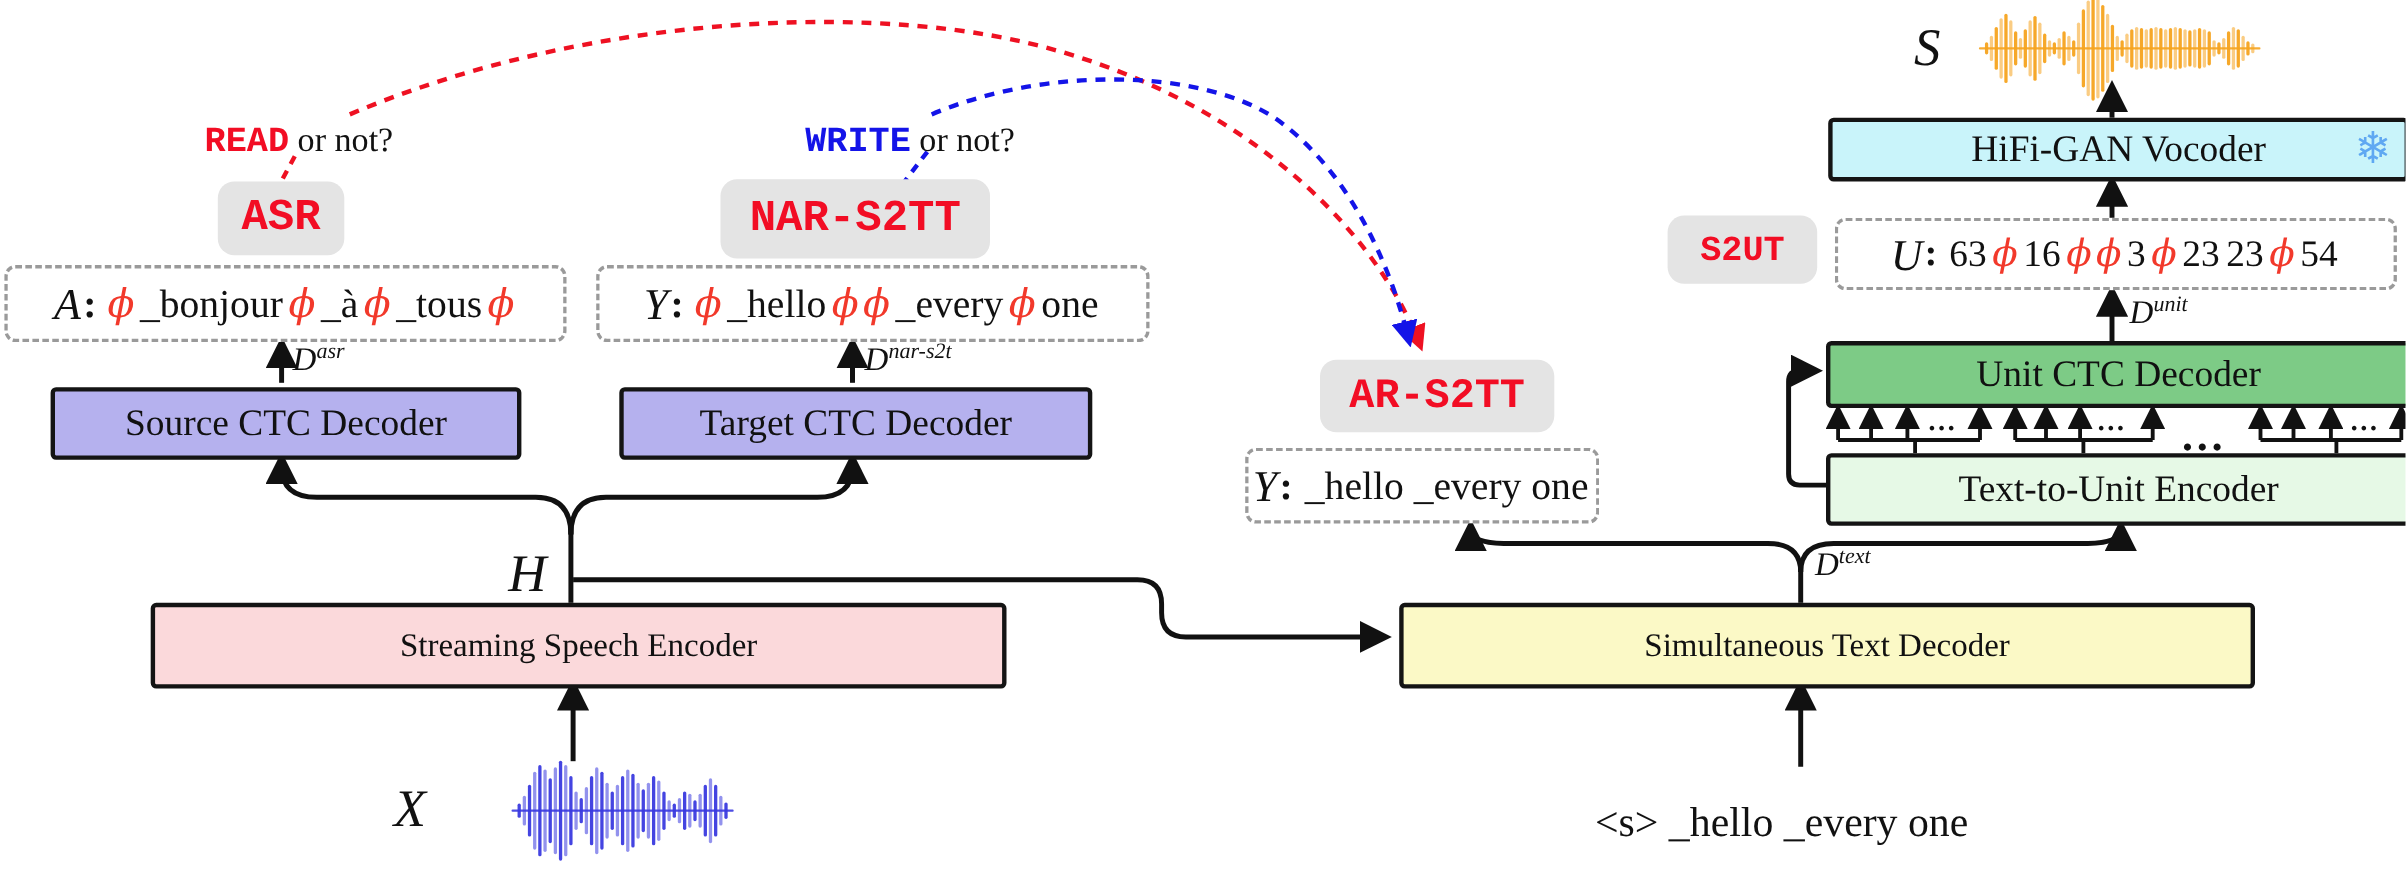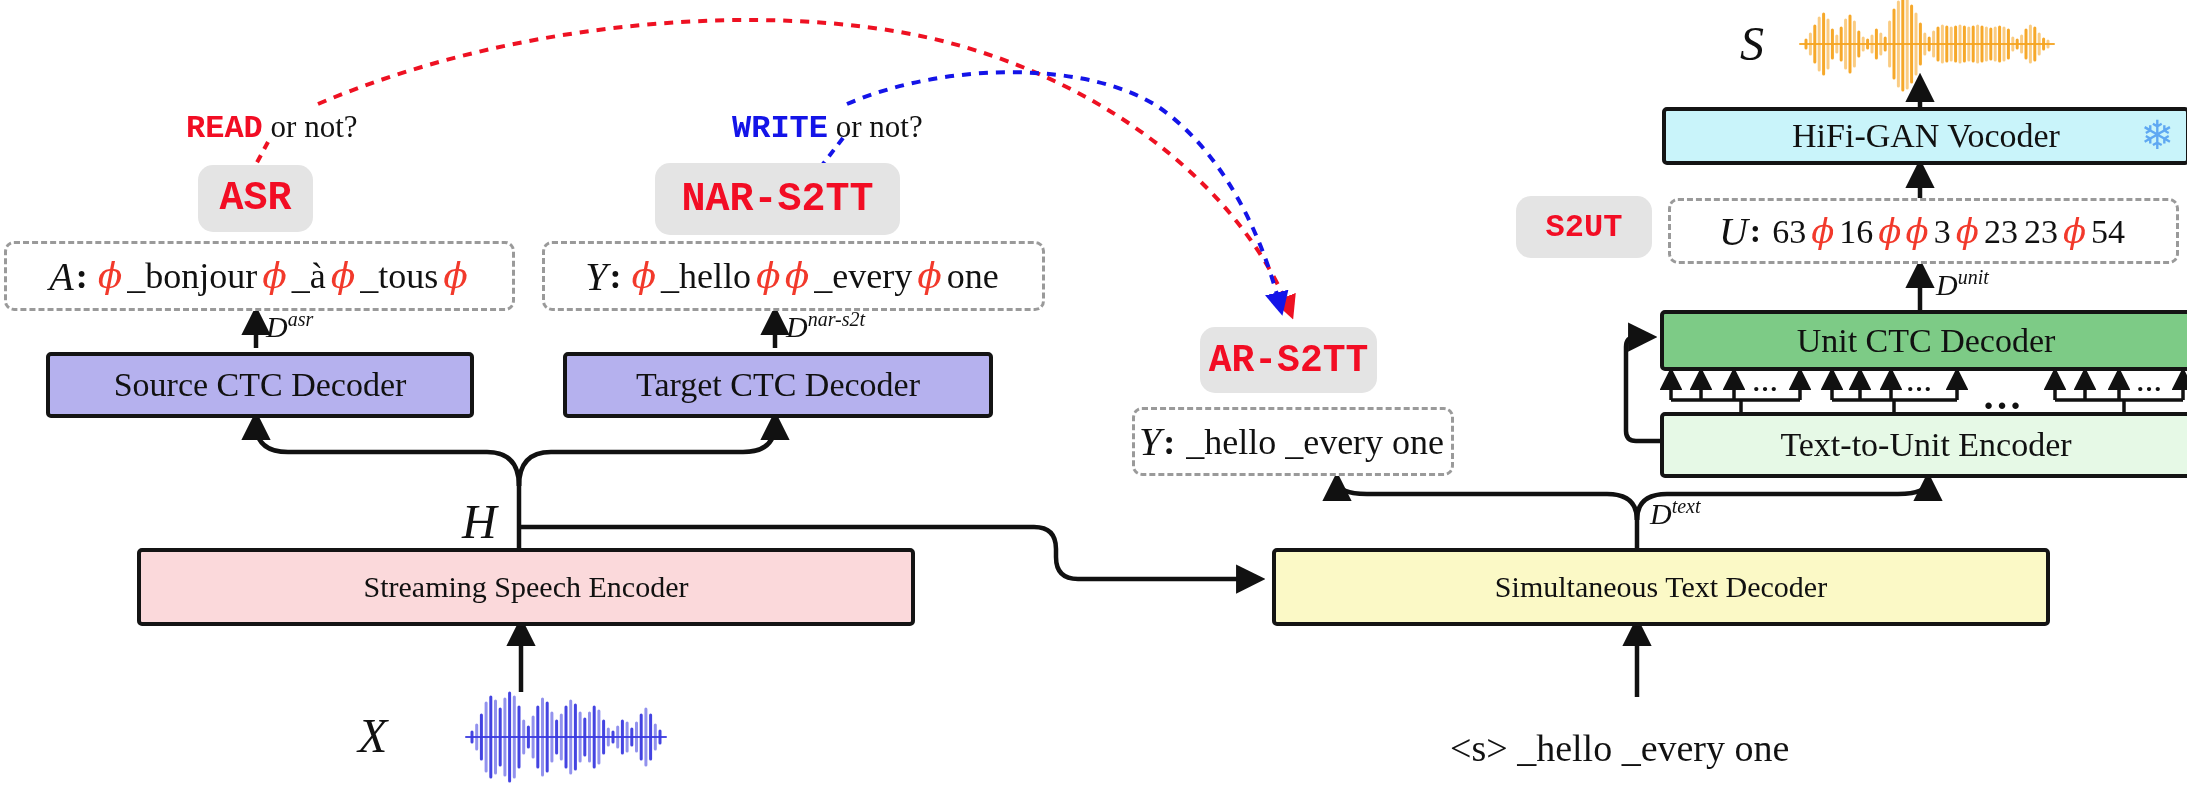--- a/index.html
+++ b/index.html
@@ -214,21 +214,21 @@
 
   <div class="prompt" style="left:186px;top:109px;">
     <span class="kw kw-read">READ</span><span> or not?</span>
   </div>
   <div class="prompt" style="left:732px;top:109px;">
     <span class="kw kw-write">WRITE</span><span> or not?</span>
   </div>
 
   <div class="chip" style="left:198px;top:165px;width:115px;height:67px;font-size:40px;">ASR</div>
   <div class="chip" style="left:655px;top:163px;width:245px;height:72px;font-size:40px;">NAR-S2TT</div>
-  <div class="chip" style="left:1200px;top:327px;width:177px;height:66px;font-size:38px;">AR-S2TT</div>
+  <div class="chip" style="left:1200px;top:327px;width:213px;height:66px;font-size:38px;">AR-S2TT</div>
   <div class="chip" style="left:1516px;top:196px;width:136px;height:62px;font-size:32px;">S2UT</div>
 
   <div class="seqbox" style="left:4px;top:241px;width:505px;height:64px;">
     <span class="prefix">A</span>
       <span class="colon">:</span>
       <span><span class="phi">ϕ</span><span class="tok">_bonjour</span><span class="phi">ϕ</span><span class="tok">_à</span><span class="phi">ϕ</span><span class="tok">_tous</span><span class="phi">ϕ</span></span>
   </div>
   <div class="seqbox" style="left:542px;top:241px;width:497px;height:64px;">
     <span class="prefix">Y</span>
       <span class="colon">:</span>

